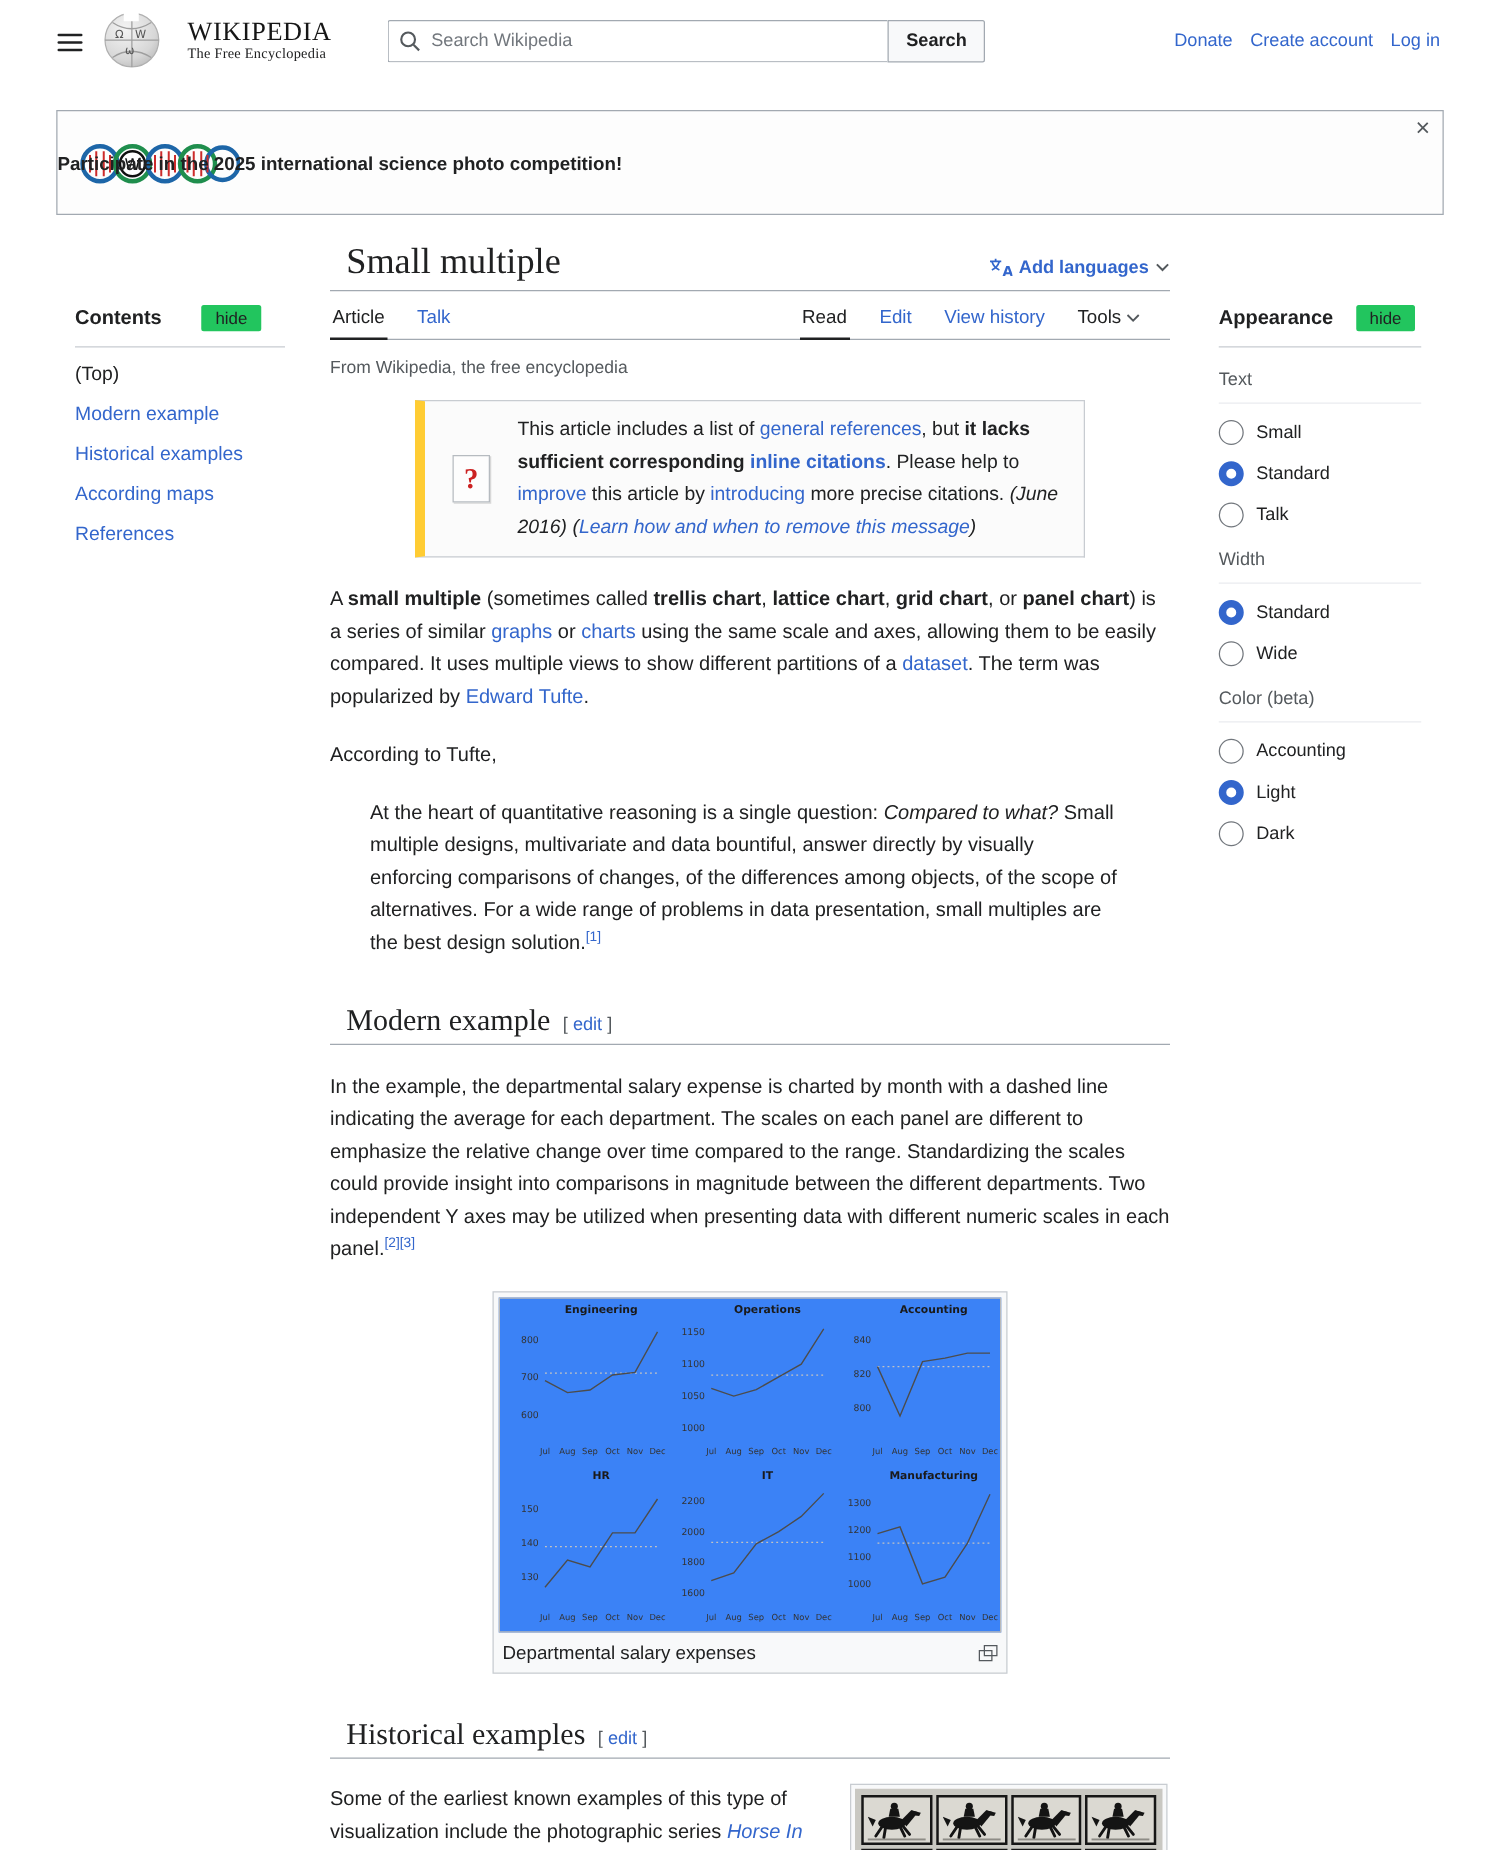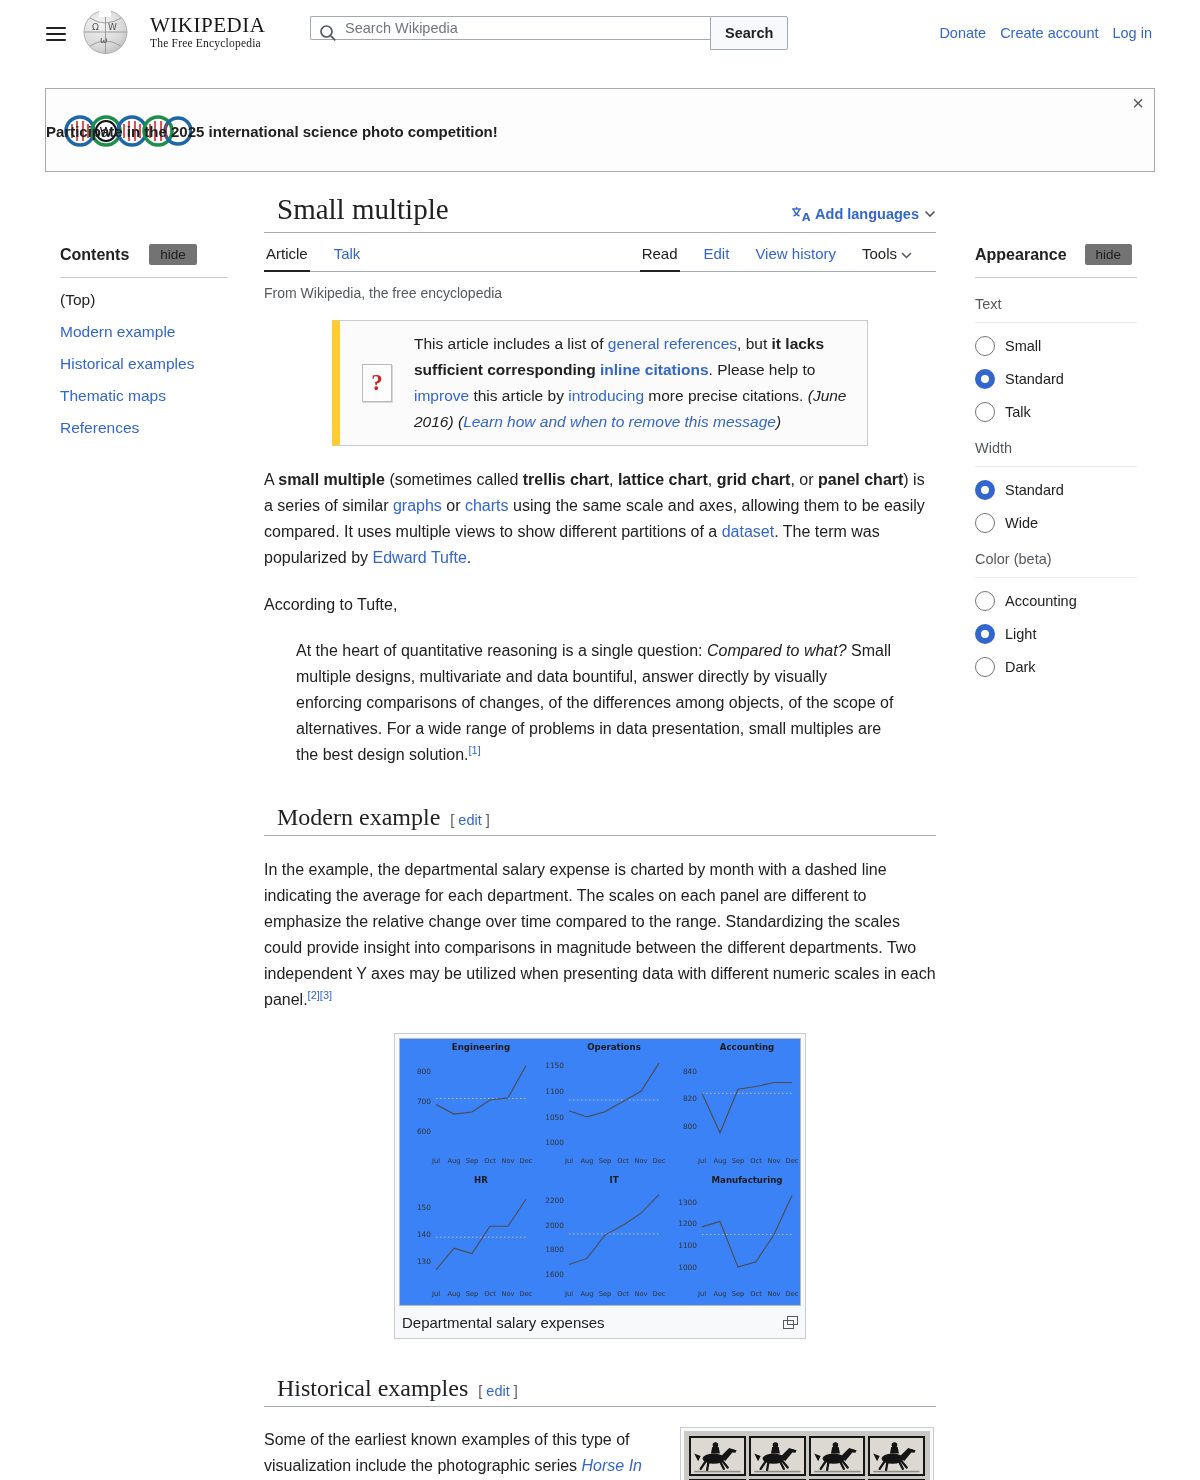--- a/index.html
+++ b/index.html
@@ -14,40 +14,40 @@
   .ref { color:#36c; font-size:11px; vertical-align:super; line-height:0; cursor:pointer; }
 
   
   .header { position:absolute; top:0; left:0; width:1200px; height:66px; background:#fff; }
   .hamburger { position:absolute; left:46px; top:23px; width:20px; height:20px; cursor:pointer; }
   .hamburger span { display:block; height:2px; background:#202122; margin:4px 0; border-radius:1px; }
   .logo { position:absolute; left:82px; top:8px; display:flex; align-items:center; gap:8px; cursor:pointer; }
   .wordmark-main { font-size:21px; letter-spacing:.5px; color:#161616; line-height:1.05; }
   .wordmark-sub { font-size:11.5px; color:#202122; letter-spacing:.2px; }
   .search-wrap { position:absolute; left:310px; top:16px; display:flex; }
-  .search-input { width:400px; height:24px; border:1px solid #a2a9b1; border-right:none;
+  .search-input { width:400px; height:34px; border:1px solid #a2a9b1; border-right:none;
     border-radius:2px 0 0 2px; padding:0 8px 0 34px; font-size:14.5px; color:#202122; outline:none; }
   .search-input::placeholder { color:#72777d; }
   .search-icon-box { position:absolute; left:9px; top:8px; }
   .search-btn { height:34px; padding:0 14px; border:1px solid #a2a9b1; background:#f8f9fa;
     border-radius:0 2px 2px 0; font-size:14.5px; font-weight:bold; color:#202122; cursor:pointer; }
   .header-links { position:absolute; right:48px; top:25px; display:flex; gap:14px; font-size:14.5px; }
 
   
   .banner { position:absolute; left:45px; top:88px; width:1110px; height:84px;
     border:1px solid #a2a9b1; background:#fdfdfd; }
   .banner-dna { position:absolute; left:18px; top:20px; }
   .banner-text { position:absolute; left:0; right:0; top:34px; font-weight:bold; font-size:15px; }
   .banner-close { position:absolute; right:10px; top:4px; font-size:20px; color:#54595d; cursor:pointer; line-height:1; }
 
   
   .toc { position:absolute; left:60px; top:244px; width:168px; }
-  .toc-head { display:flex; align-items:center; gap:20px; }
+  .toc-head { display:flex; align-items:center; gap:32px; }
   .toc-title { font-weight:bold; font-size:16px; }
-  .pill-btn { background:#737373; border:none; border-radius:2px; padding:3px 11px; font-size:13.5px;
+  .pill-btn { background:#22c55e; border:none; border-radius:2px; padding:3px 11px; font-size:13.5px;
     color:#202122; cursor:pointer; font-family:inherit; }
   .toc-divider { border-bottom:1px solid #c8ccd1; margin:12px 0 6px; }
   .toc-list { list-style:none; }
   .toc-list li { padding:7px 0; font-size:15.5px; cursor:pointer; }
 
   
   .main { position:absolute; left:264px; top:194px; width:672px; }
   .title-row { display:flex; justify-content:space-between; align-items:flex-end;
     border-bottom:1px solid #a2a9b1; padding-bottom:6px; }
   .page-title { font-size:29px; font-weight:normal; line-height:1.1; }
@@ -191,21 +191,21 @@
 <div class="toc">
   <div class="toc-head">
     <span class="toc-title">Contents</span>
     <button class="pill-btn">hide</button>
   </div>
   <div class="toc-divider"></div>
   <ul class="toc-list">
       <li style="color: rgb(32, 33, 34);">(Top)</li>
       <li style="color: rgb(51, 102, 204);">Modern example</li>
       <li style="color: rgb(51, 102, 204);">Historical examples</li>
-      <li style="color: rgb(51, 102, 204);">Thematic maps</li>
+      <li style="color: rgb(51, 102, 204);">According maps</li>
       <li style="color: rgb(51, 102, 204);">References</li>
     </ul>
 </div>
 
 <div class="main">
 
   <div class="title-row">
     <h1 class="page-title serif">Small multiple</h1>
     <div class="addlang">
       <svg width="19" height="16" viewBox="0 0 19 16">

